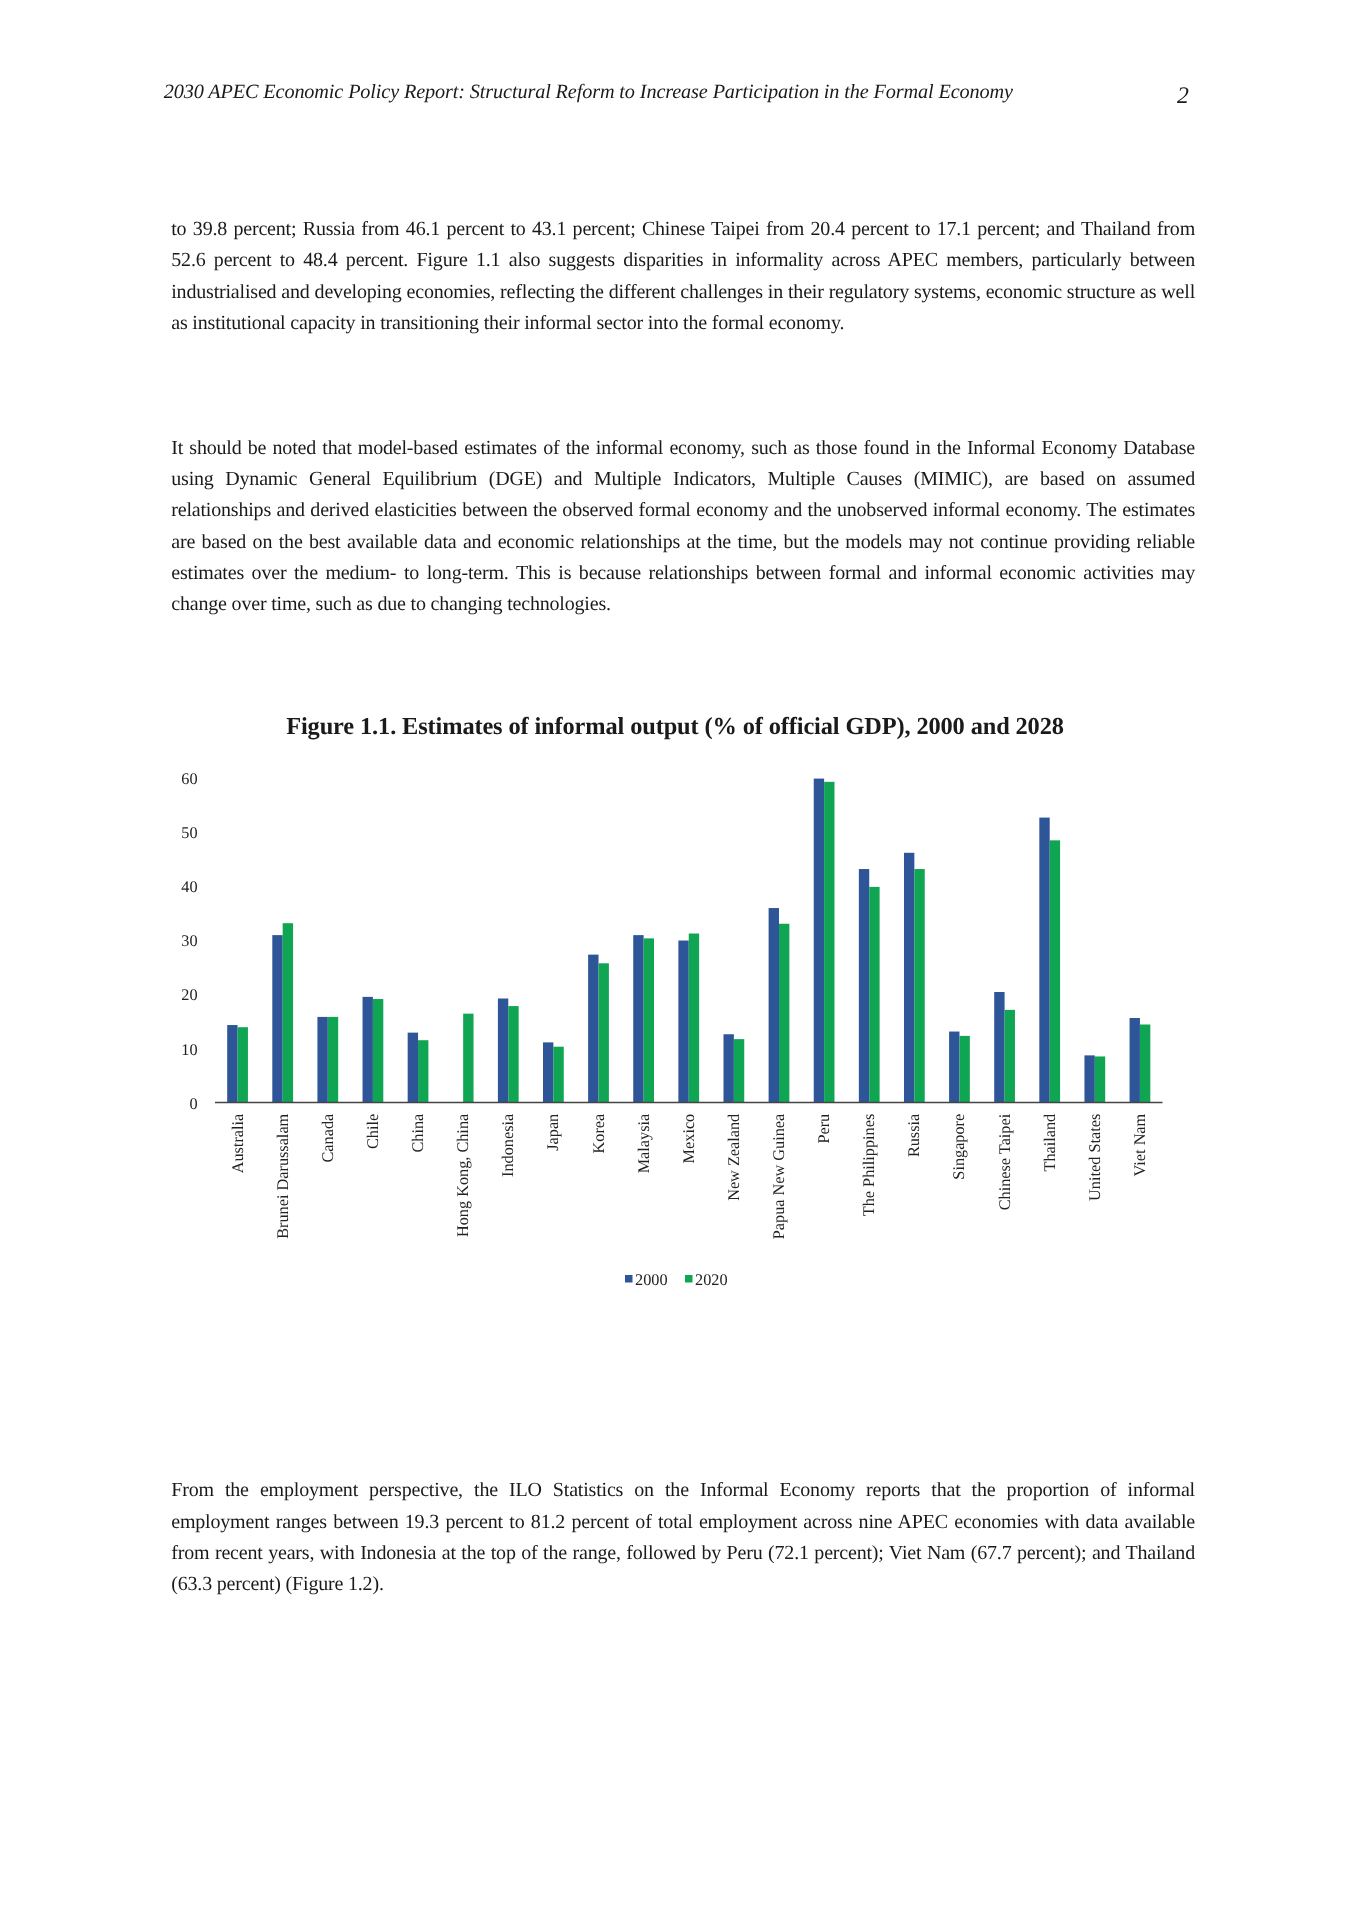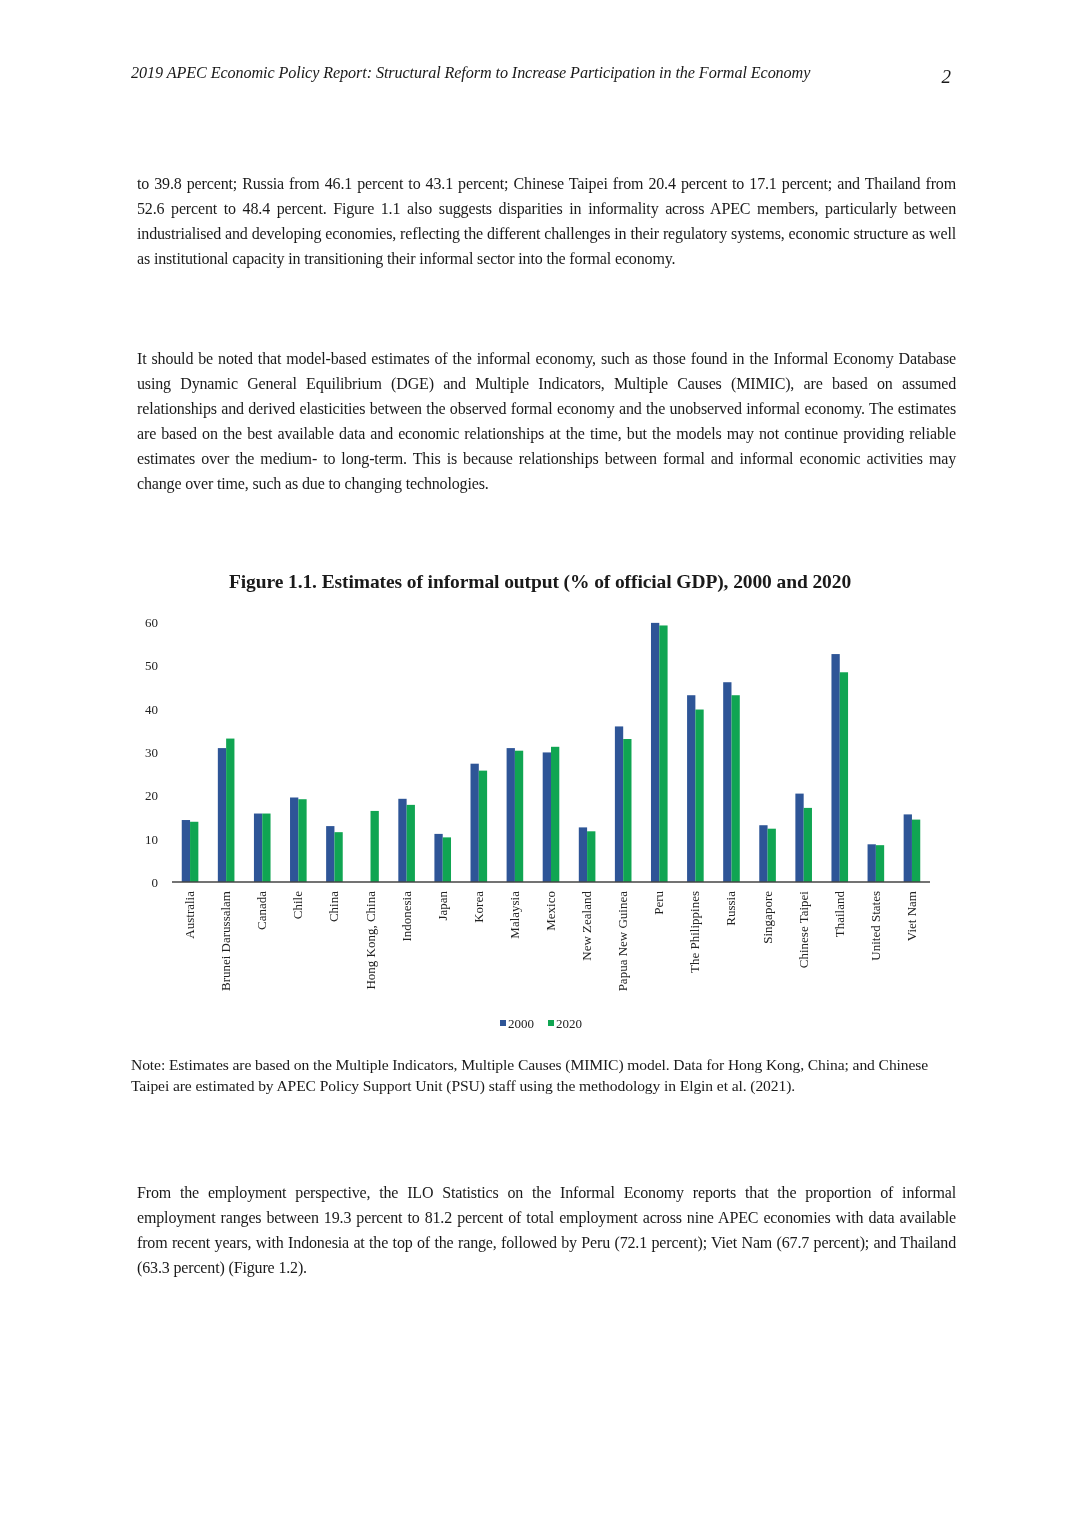--- a/index.html
+++ b/index.html
@@ -15,33 +15,33 @@
   .fig-title { position: absolute; top: 571px; left: 0; width: 1080px; text-align: center; font-weight: bold; font-size: 19.5px; letter-spacing: -0.1px; }
   #chart { position: absolute; left: 120px; top: 605px; width: 840px; height: 440px; }
   #chart text { font-family: "Liberation Serif", "DejaVu Serif", serif; fill: #222; }
   .note { position: absolute; left: 131px; top: 1054px; width: 800px; font-size: 15.6px; line-height: 21px; letter-spacing: -0.1px; }
   .note p { margin: 0; }
 </style>
 </head>
 <body>
 
 <div class="header">
-  <span class="header-title">2019 APEC Economic Policy Report: Structural Reform to Increase Participation in the Formal Economy</span>
+  <span class="header-title">2030 APEC Economic Policy Report: Structural Reform to Increase Participation in the Formal Economy</span>
   <span class="header-page">2</span>
 </div>
 
 <div class="para" id="p1">
   <p>to 39.8 percent; Russia from 46.1 percent to 43.1 percent; Chinese Taipei from 20.4 percent to 17.1 percent; and Thailand from 52.6 percent to 48.4 percent. Figure 1.1 also suggests disparities in informality across APEC members, particularly between industrialised and developing economies, reflecting the different challenges in their regulatory systems, economic structure as well as institutional capacity in transitioning their informal sector into the formal economy.</p>
 </div>
 
 <div class="para" id="p2">
   <p>It should be noted that model-based estimates of the informal economy, such as those found in the Informal Economy Database using Dynamic General Equilibrium (DGE) and Multiple Indicators, Multiple Causes (MIMIC), are based on assumed relationships and derived elasticities between the observed formal economy and the unobserved informal economy. The estimates are based on the best available data and economic relationships at the time, but the models may not continue providing reliable estimates over the medium- to long-term. This is because relationships between formal and informal economic activities may change over time, such as due to changing technologies.</p>
 </div>
 
-<div class="fig-title">Figure 1.1. Estimates of informal output (% of official GDP), 2000 and 2020</div>
+<div class="fig-title">Figure 1.1. Estimates of informal output (% of official GDP), 2000 and 2028</div>
 
 <svg id="chart" width="840" height="440" viewBox="0 0 840 440" xmlns="http://www.w3.org/2000/svg">
   <g id="y-ticks">
       <text x="38" y="282" text-anchor="end" font-size="13">0</text>
       <text x="38" y="238.66666666666669" text-anchor="end" font-size="13">10</text>
       <text x="38" y="195.33333333333334" text-anchor="end" font-size="13">20</text>
       <text x="38" y="152" text-anchor="end" font-size="13">30</text>
       <text x="38" y="108.66666666666669" text-anchor="end" font-size="13">40</text>
       <text x="38" y="65.33333333333331" text-anchor="end" font-size="13">50</text>
       <text x="38" y="22" text-anchor="end" font-size="13">60</text>
@@ -115,18 +115,17 @@
     </g>
   <g id="legend">
       <rect x="380" y="415" width="6" height="6" fill="#2e5597"></rect>
       <text x="388" y="423" font-size="13">2000</text>
       <rect x="428" y="415" width="6" height="6" fill="#10a552"></rect>
       <text x="436" y="423" font-size="13">2020</text>
     </g>
 </svg>
 
 <div class="note">
-  <p>Note: Estimates are based on the Multiple Indicators, Multiple Causes (MIMIC) model. Data for Hong Kong, China; and Chinese Taipei are estimated by APEC Policy Support Unit (PSU) staff using the methodology in Elgin et al. (2021).</p>
 </div>
 
 <div class="para" id="p3">
   <p>From the employment perspective, the ILO Statistics on the Informal Economy reports that the proportion of informal employment ranges between 19.3 percent to 81.2 percent of total employment across nine APEC economies with data available from recent years, with Indonesia at the top of the range, followed by Peru (72.1 percent); Viet Nam (67.7 percent); and Thailand (63.3 percent) (Figure 1.2).</p>
 </div>
 
 </body></html>

